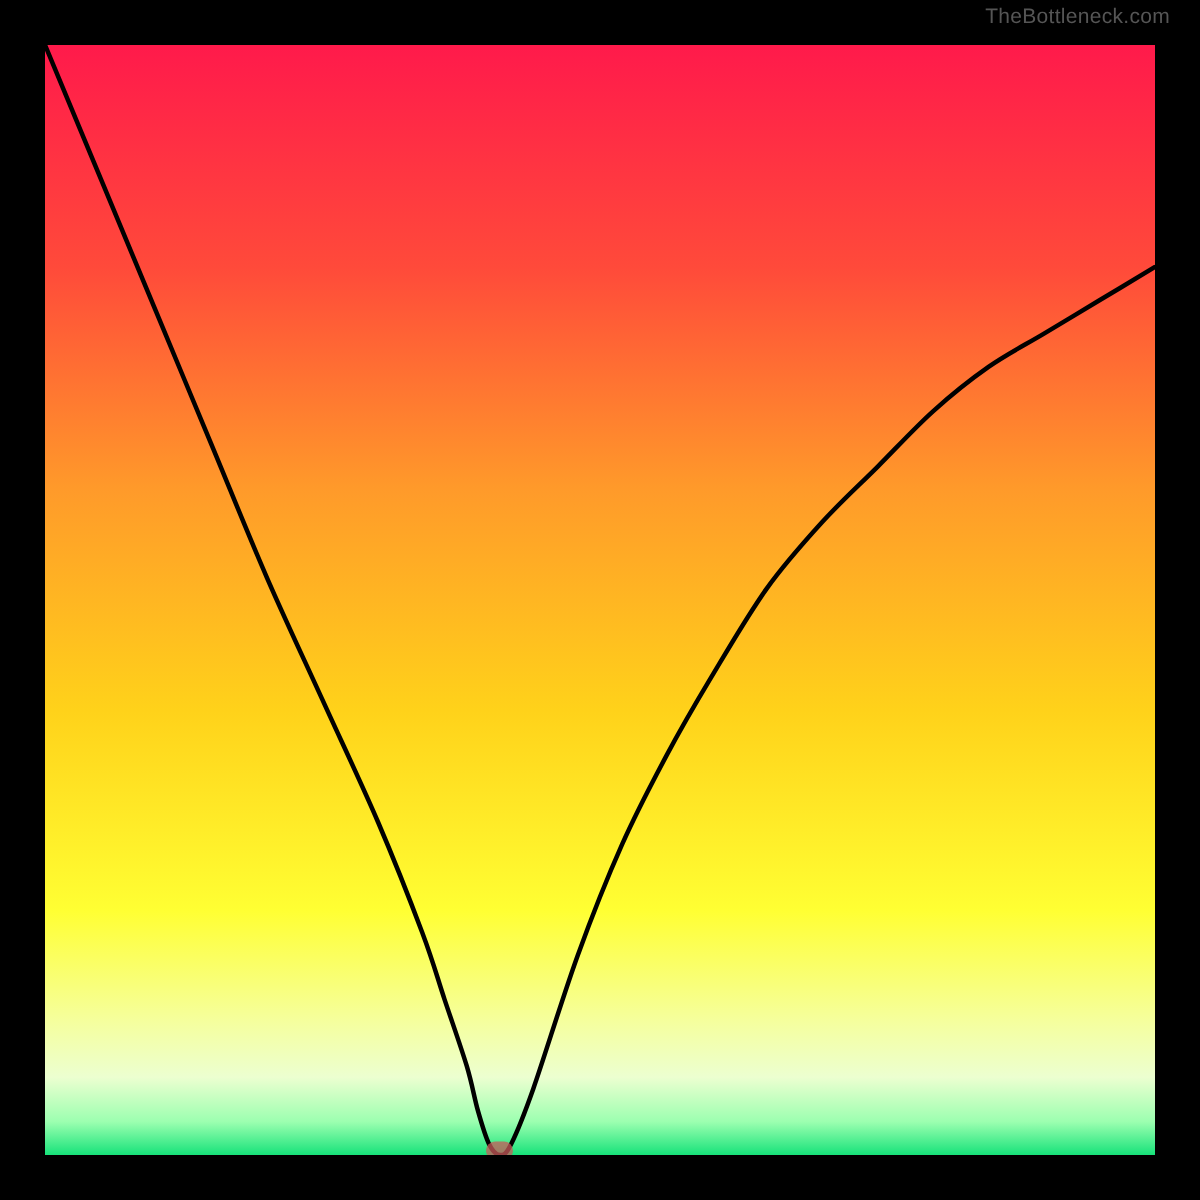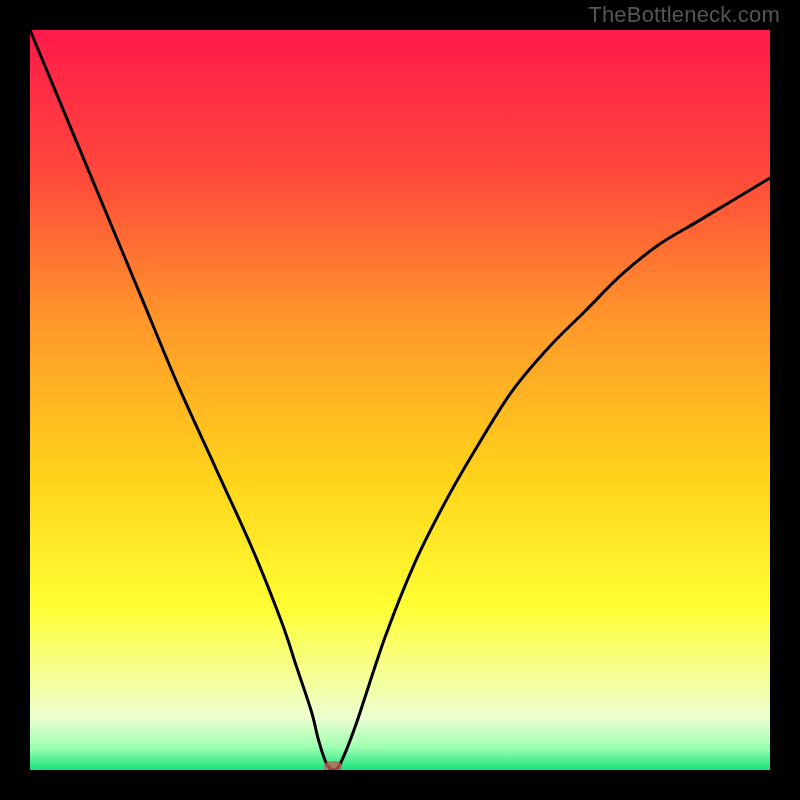--- a/index.html
+++ b/index.html
@@ -43,21 +43,21 @@
     height: 12px;
     border-radius: 6px;
     background: rgba(200,90,90,0.75);
     transform: translate(-50%, -50%);
   }
   .watermark {
     position: absolute;
     top: 2px;
     right: 20px;
     color: #555;
-    font-size: 22px;
+    font-size: 14px;
     font-weight: 500;
     letter-spacing: 0.2px;
   }
 </style>
 </head>
 <body>
 
 <div class="frame">
   <div class="inner">
     <svg class="gradient" viewBox="0 0 740 740" preserveAspectRatio="none">

